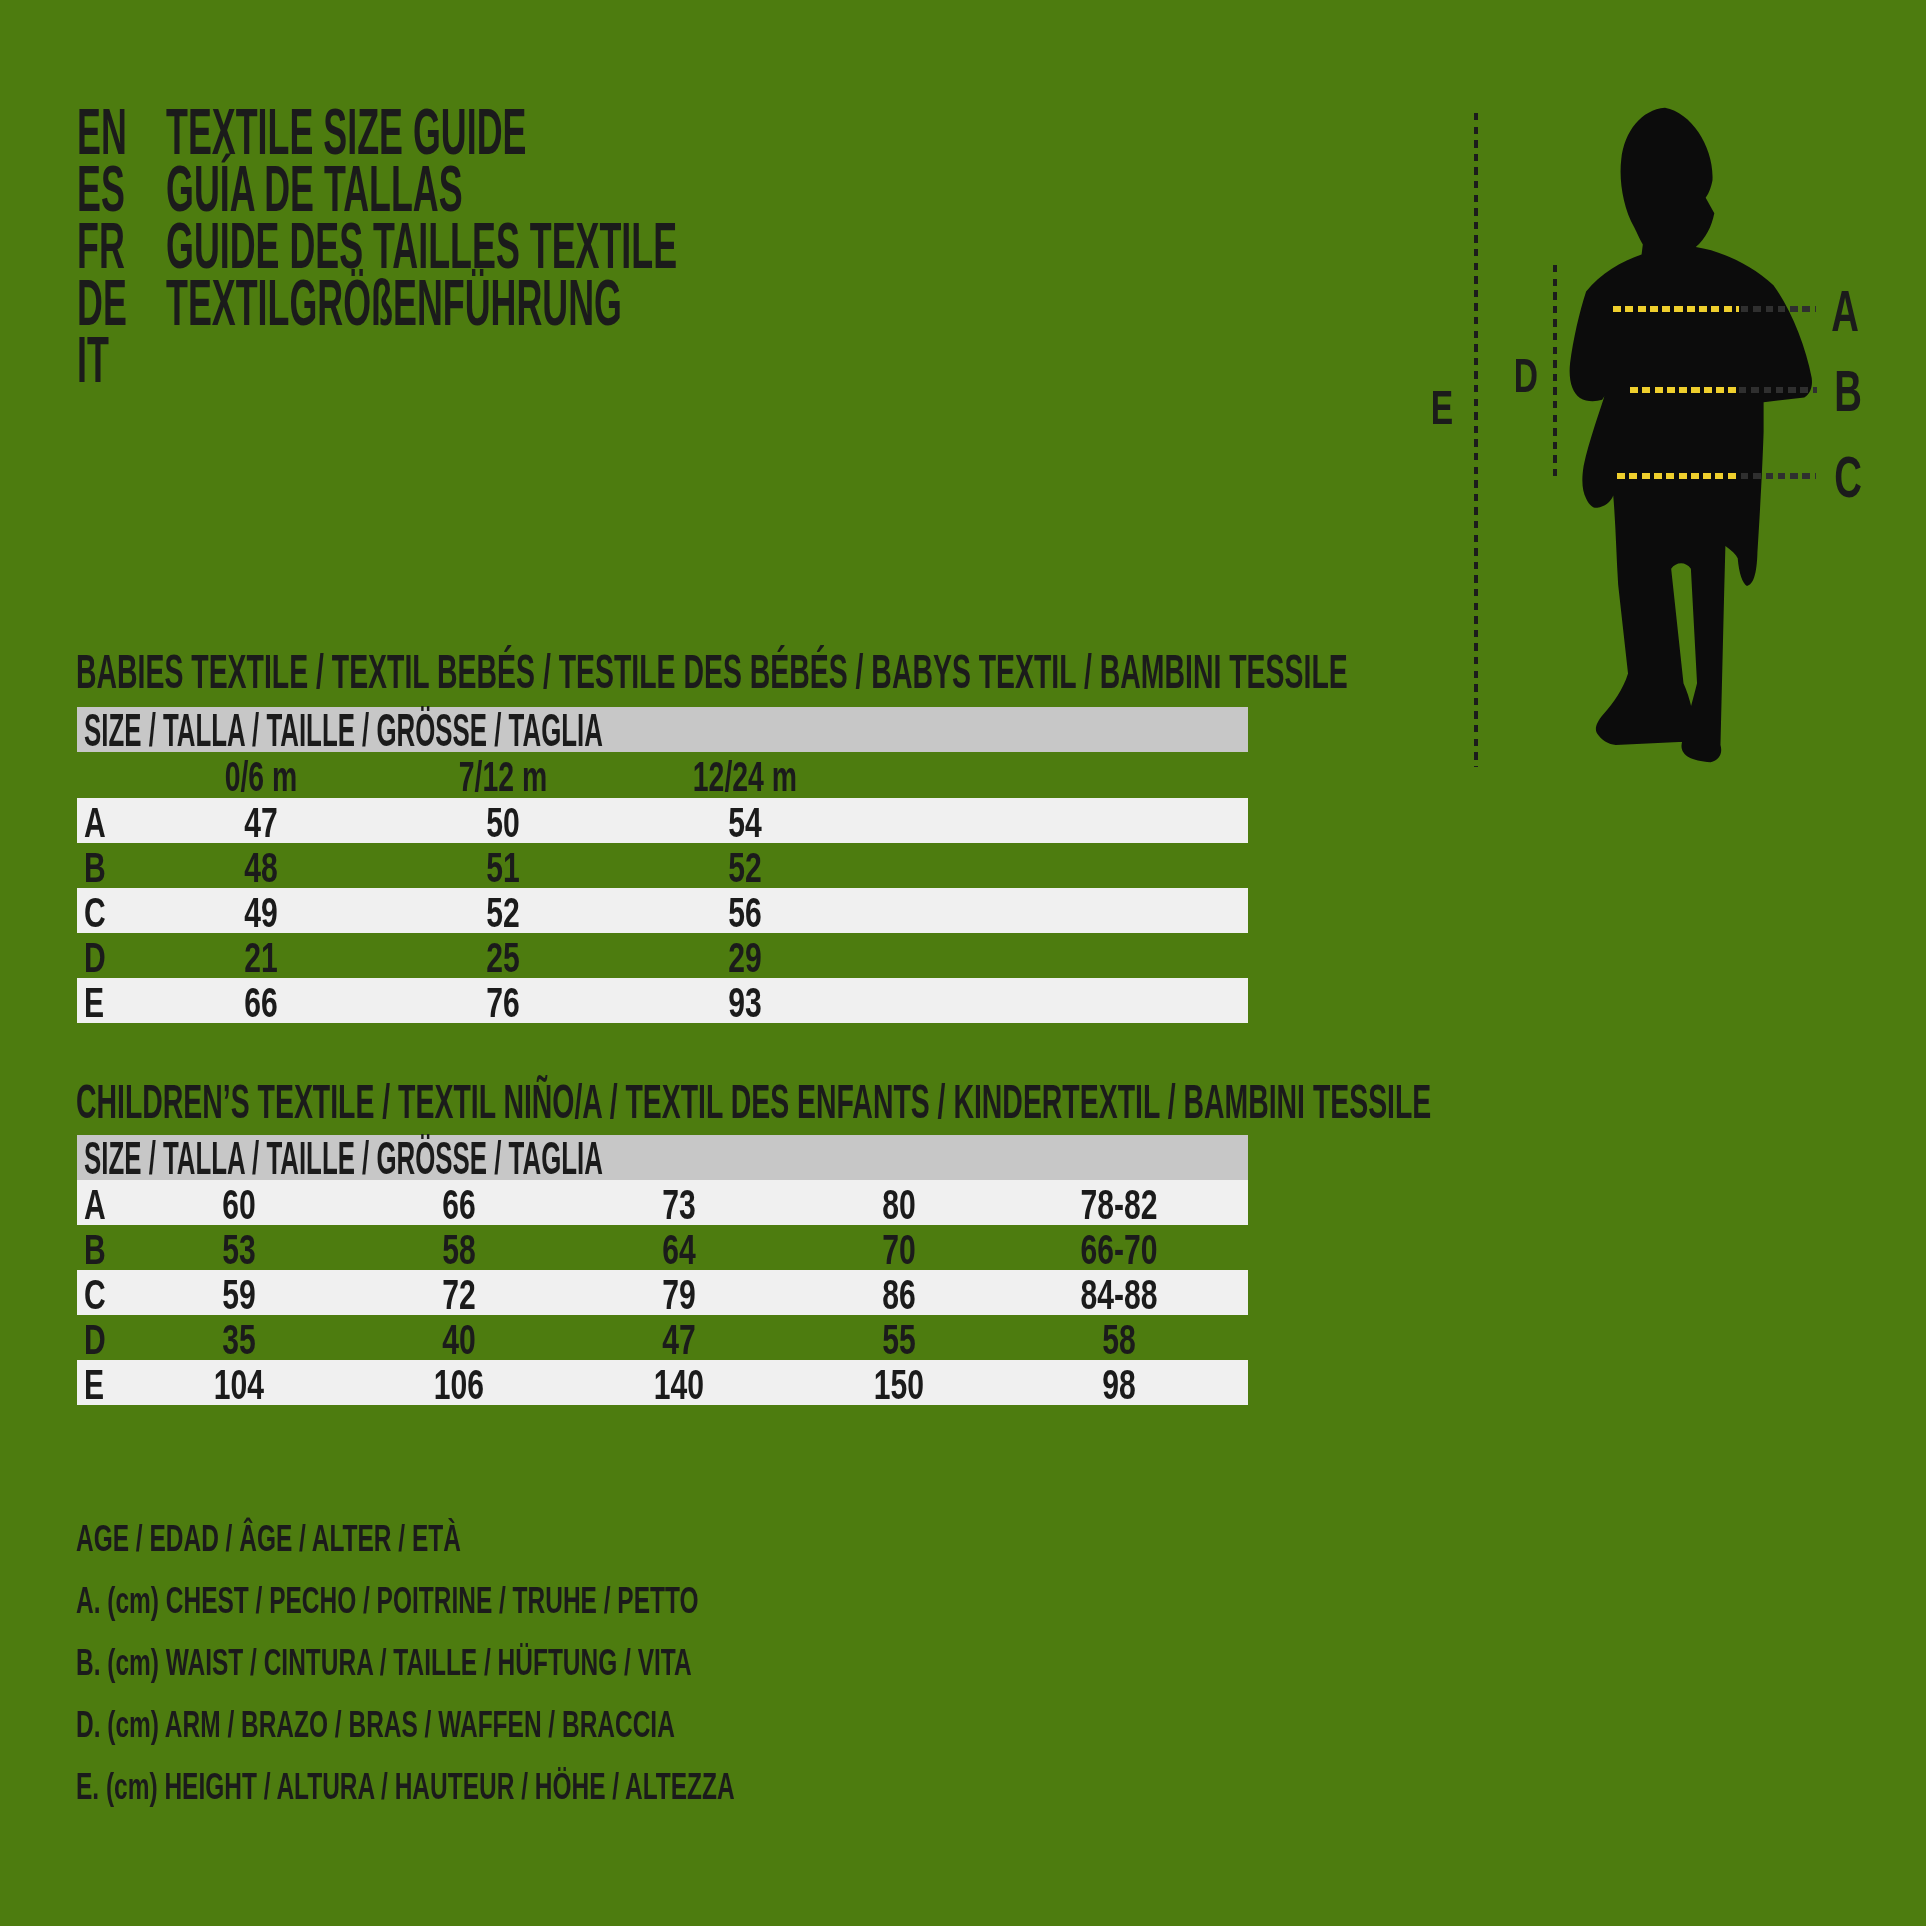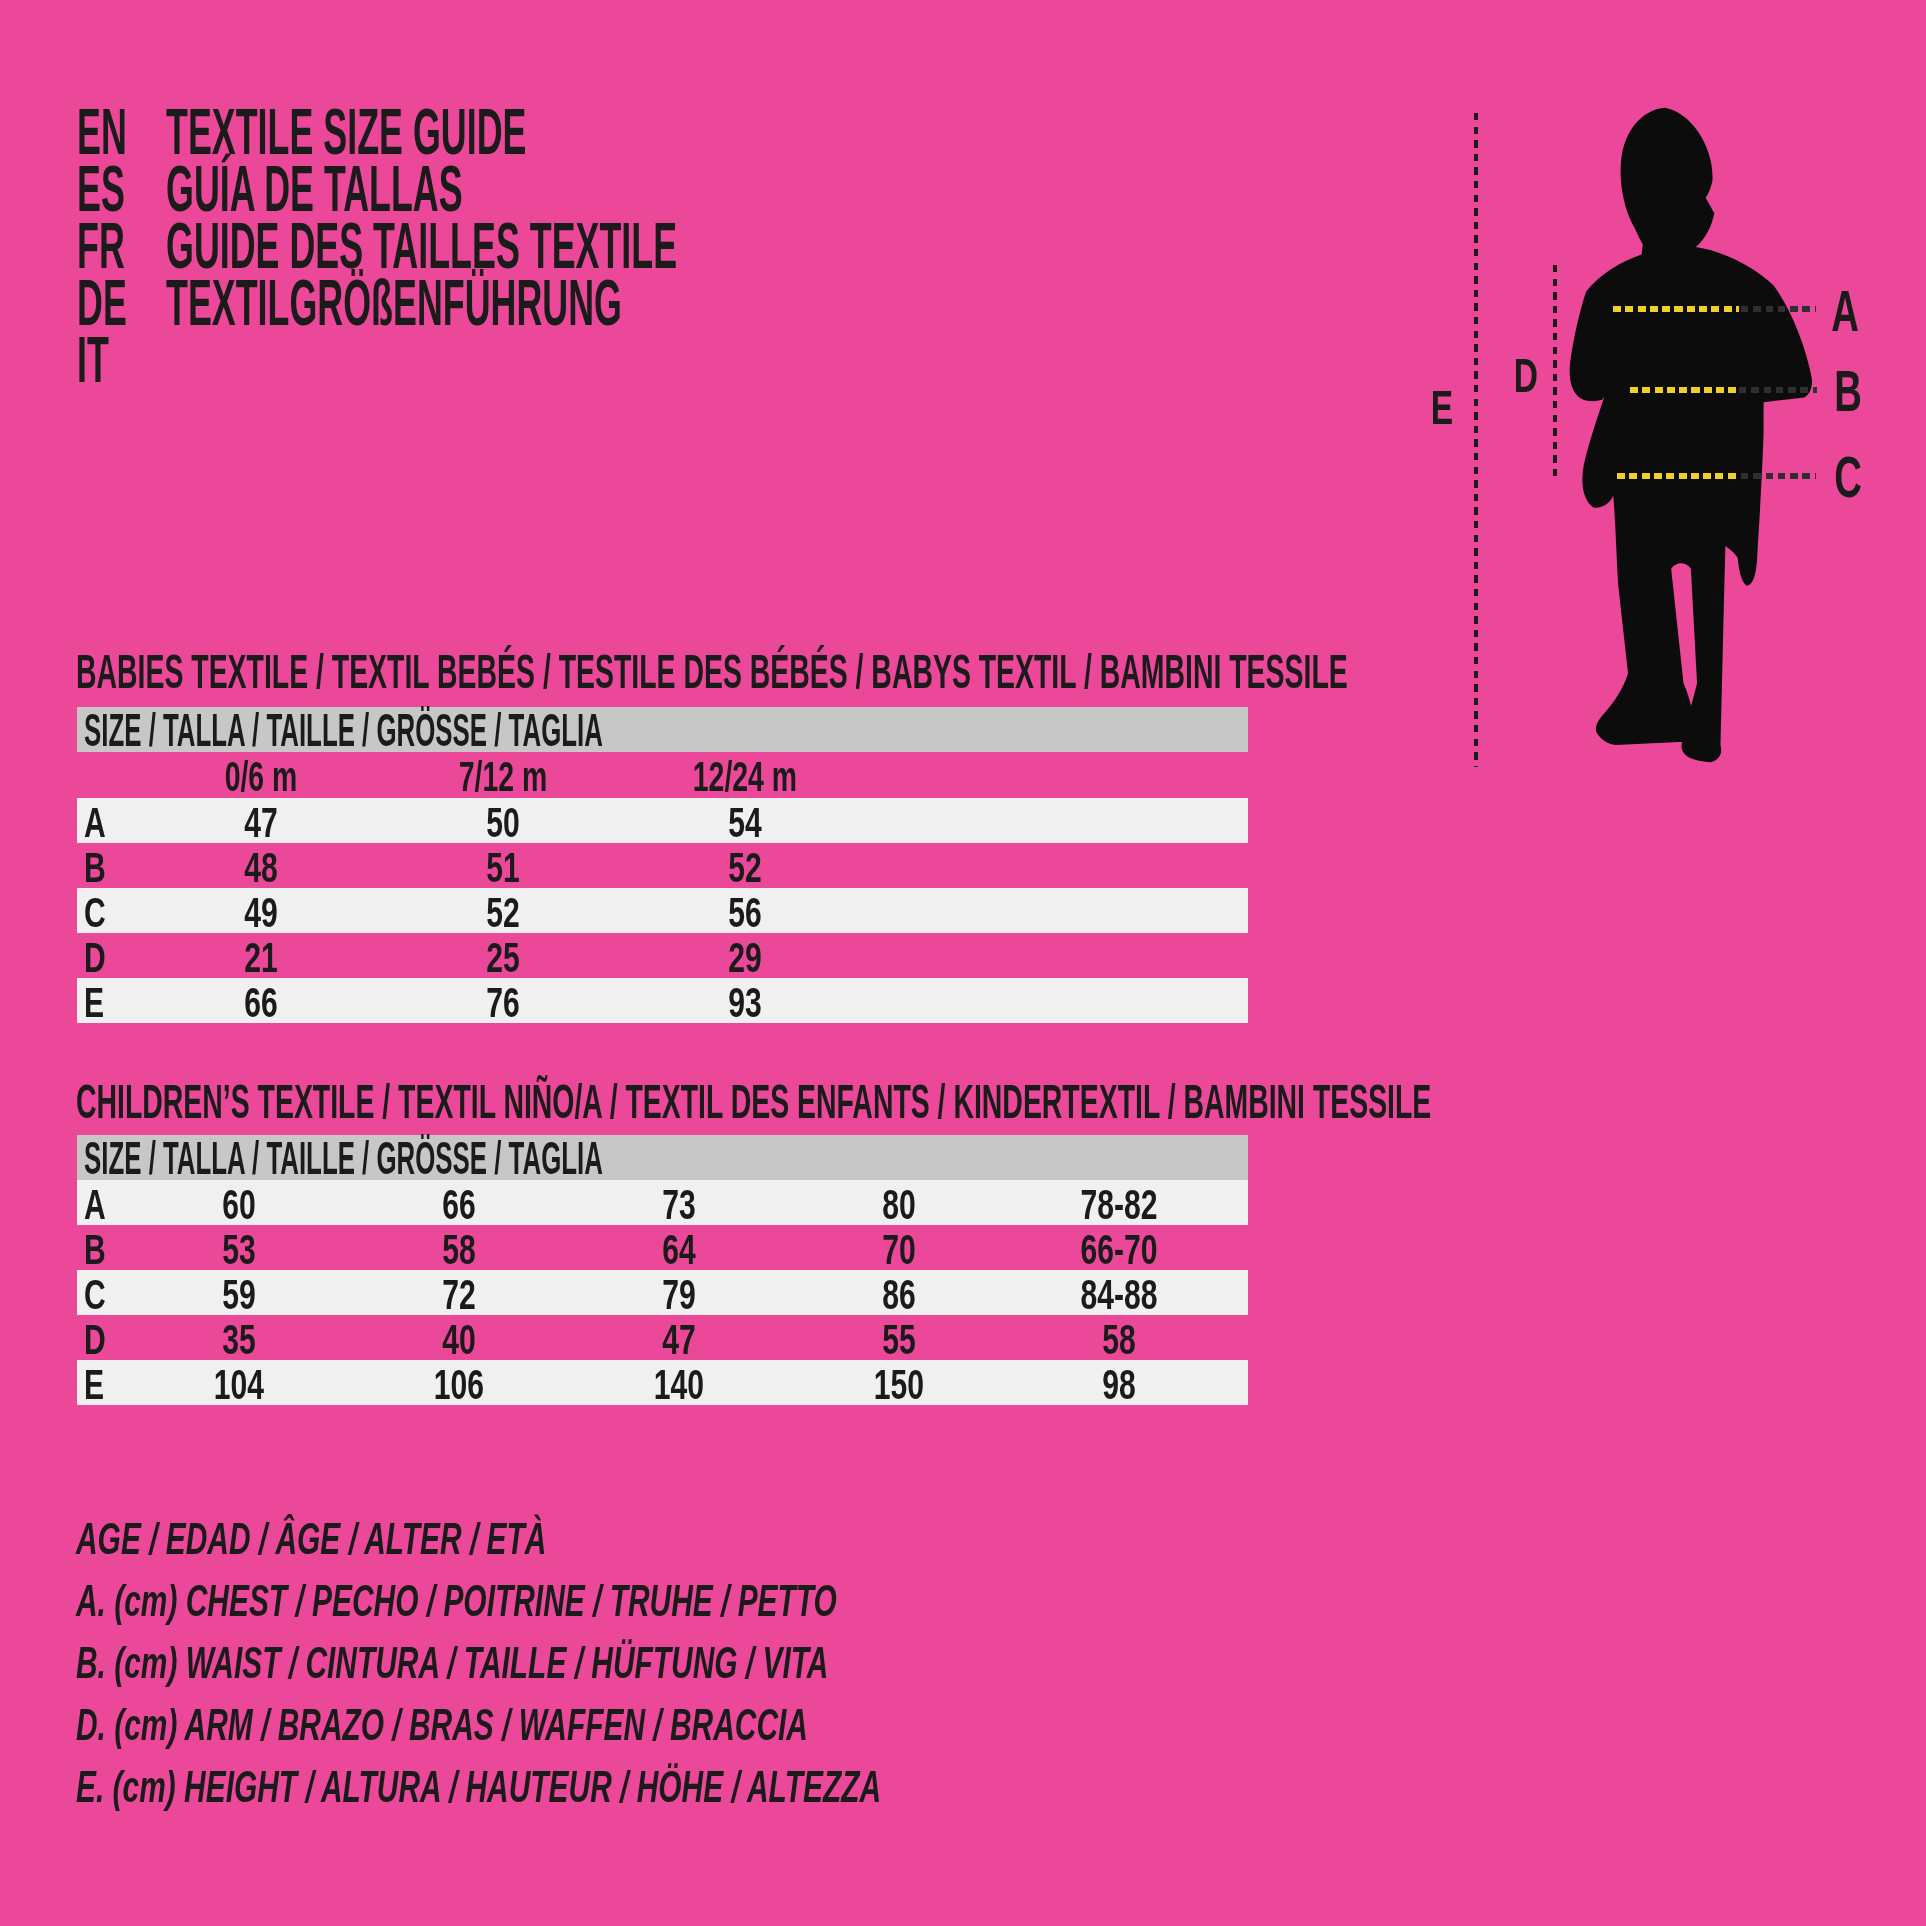--- a/index.html
+++ b/index.html
@@ -1,17 +1,17 @@
 <!DOCTYPE html>
 <html style="font-size:10px"><head>
 <meta charset="utf-8">
 <style>
   html,body { margin:0; padding:0; background:#ffffff; }
   .page {
-    position:relative; width:1926px; height:1926px; background:#ec4899;
+    position:relative; width:1926px; height:1926px; background:#4d7c0f;
     font-family:"Liberation Sans", sans-serif; color:#1b1b1b; overflow:hidden;
   }
   
   .cx { display:inline-block; white-space:nowrap; transform-origin:0 50%; }
   .cx-c { display:inline-block; white-space:nowrap; transform-origin:50% 50%; }
   .s56 { transform:scaleX(.56); }
   .s58 { transform:scaleX(.58); }
   .s55 { transform:scaleX(.55); }
   .s66 { transform:scaleX(.66); }
   .s70 { transform:scaleX(.70); }
@@ -30,21 +30,21 @@
   .size-bar { height:45px; background:#c7c7c7; font-size:47px; font-weight:700; line-height:46px; padding-left:7.4px; box-sizing:border-box; }
   .col-row { height:46px; display:grid; align-items:center; font-size:43px; font-weight:700; }
   .trow { height:45px; display:grid; align-items:center; font-size:43px; font-weight:700; }
   .g3 { grid-template-columns:52px 220px 220px 220px 1fr;gap:22px; }
   .g5 { grid-template-columns:52px 220px 220px 220px 220px 220px 1fr; }
   .r-band { background:#f0f0f0; }
   .cell-c { text-align:center; }
   .cell-l { padding-left:7.4px; }
 
   
-  .legend { position:absolute; left:76px; top:1508px; font-size:44px; font-weight:700;font-style:italic; }
+  .legend { position:absolute; left:76px; top:1508px; font-size:36px; font-weight:700; }
   .legend-line { height:62px; line-height:62px; white-space:nowrap; }
 
   
   .vdots { position:absolute; width:4.3px;
     background-image:repeating-linear-gradient(180deg, #1c1c1c 0 7.4px, transparent 7.4px 13.6px); }
   .hdash { position:absolute; height:6.2px; }
   .hdash.yellow { background-image:repeating-linear-gradient(90deg, #efcf2d 0 8px, transparent 8px 12.3px); }
   .hdash.dark   { background-image:repeating-linear-gradient(90deg, #2f2f2f 0 7.4px, transparent 7.4px 12.3px); }
   .marker { position:absolute; font-weight:700; transform:translate(-50%,-50%) scaleX(.66); }
   .marker.big { font-size:58px; }

